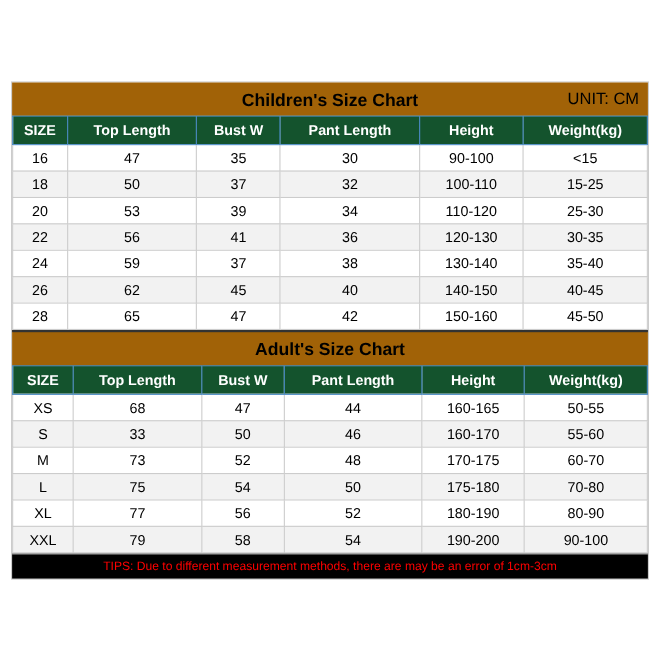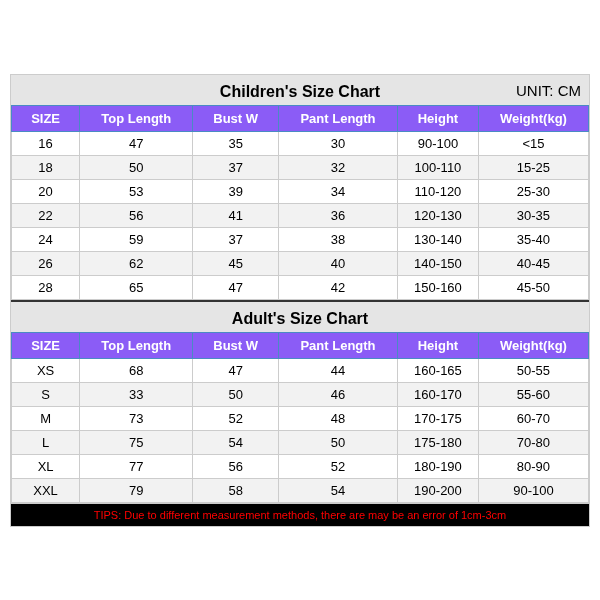--- a/index.html
+++ b/index.html
@@ -16,39 +16,39 @@
     .container {
       width: 580px;
       border: 1px solid #ccc;
       font-size: 13px;
     }
     .section-title {
       text-align: center;
       font-weight: bold;
       font-size: 16px;
       padding: 8px 4px 4px 4px;
-      background: #e5e5e5;
+      background: #a16207;
       position: relative;
     }
     .unit-label {
       position: absolute;
       right: 8px;
       top: 50%;
       transform: translateY(-50%);
       font-size: 15px;
       font-weight: normal;
     }
     table {
       width: 100%;
       border-collapse: collapse;
     }
     th {
-      background: #8b5cf6;
+      background: #14532d;
       color: #fff;
-      padding: 5px 16px;
+      padding: 5px 0;
       text-align: center;
       font-weight: bold;
       font-size: 13px;
       border: 1px solid #4a8ac4;
     }
     td {
       text-align: center;
       padding: 4px 4px;
       border: 1px solid #ccc;
       font-size: 13px;

